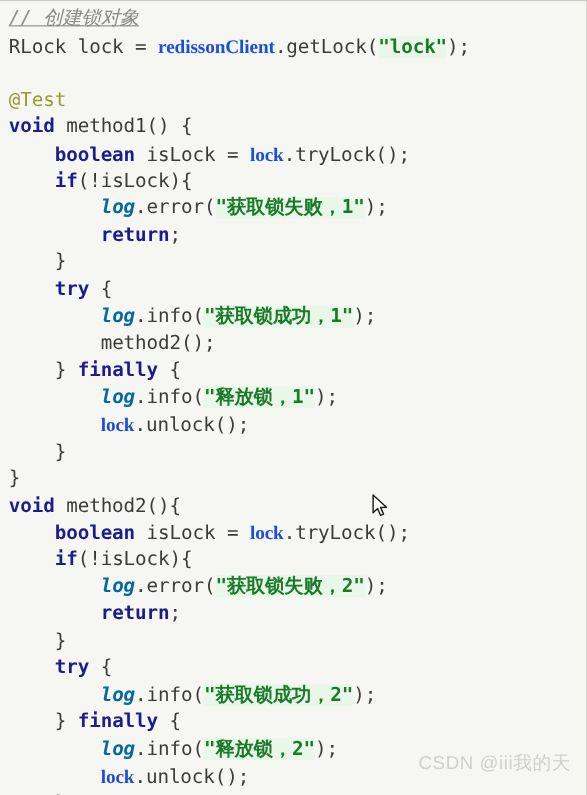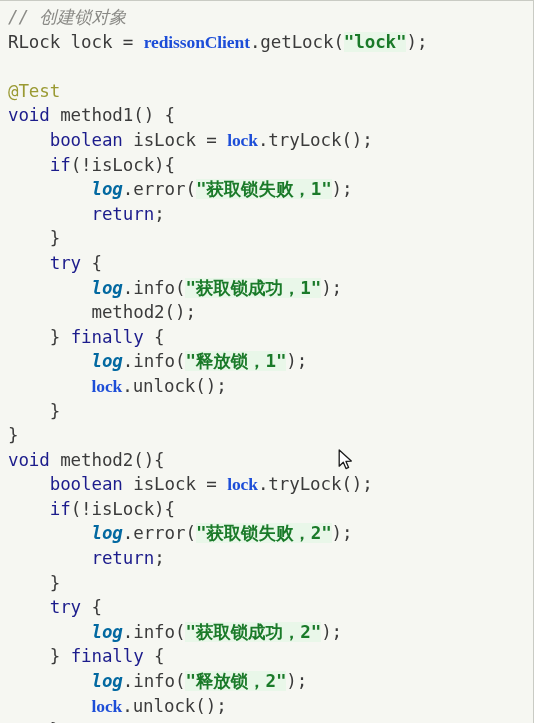--- a/index.html
+++ b/index.html
@@ -31,22 +31,22 @@
     line-height: 24.6px;
     letter-spacing: -0.1px;
     white-space: pre;
     color: #3b3b3b;
   }
   .line {
     height: 24.6px;
     white-space: pre;
   }
   
-  .cmt   { color: #8a8a86; font-style: italic; }
-  .kw    { color: #1c1c8c; font-weight: normal; }
+  .cmt   { color: #8a8a86; font-style: italic; text-decoration: underline; }
+  .kw    { color: #1c1c8c; font-weight: bold; }
   .ann   { color: #9a9a33; text-align: center; }
   .fld   { color: #1d4ed8; font-weight: bold; font-family: Liberation Serif, serif; }
   .fldi  { color: #0369a1; font-weight: bold; font-style: italic; }
   .str   { color: #1a7a29; font-weight: bold; background: #e9f7e9; }
   .pln   { color: #3b3b3b; }
   .typ   { color: #3b3b3b; margin-top: 31px; }
 
   
   #watermark {
     position: absolute;
@@ -69,18 +69,19 @@
     pointer-events: none;
   }
 </style>
 </head>
 <body>
 
 <div id="screenshot">
 
   <div id="code"><div class="line"><span class="cmt">// 创建锁对象</span></div><div class="line"><span class="typ">RLock lock = </span><span class="fld">redissonClient</span><span class="pln">.getLock(</span><span class="str">"lock"</span><span class="pln">);</span></div><div class="line"><span class="pln"></span>&nbsp;</div><div class="line"><span class="ann">@Test</span></div><div class="line"><span class="kw">void</span><span class="pln"> method1() {</span></div><div class="line"><span class="pln">    </span><span class="kw">boolean</span><span class="pln"> isLock = </span><span class="fld">lock</span><span class="pln">.tryLock();</span></div><div class="line"><span class="pln">    </span><span class="kw">if</span><span class="pln">(!isLock){</span></div><div class="line"><span class="pln">        </span><span class="fldi">log</span><span class="pln">.error(</span><span class="str">"获取锁失败，1"</span><span class="pln">);</span></div><div class="line"><span class="pln">        </span><span class="kw">return</span><span class="pln">;</span></div><div class="line"><span class="pln">    </span><span class="pln">}</span></div><div class="line"><span class="pln">    </span><span class="kw">try</span><span class="pln"> {</span></div><div class="line"><span class="pln">        </span><span class="fldi">log</span><span class="pln">.info(</span><span class="str">"获取锁成功，1"</span><span class="pln">);</span></div><div class="line"><span class="pln">        </span><span class="pln">method2();</span></div><div class="line"><span class="pln">    </span><span class="pln">} </span><span class="kw">finally</span><span class="pln"> {</span></div><div class="line"><span class="pln">        </span><span class="fldi">log</span><span class="pln">.info(</span><span class="str">"释放锁，1"</span><span class="pln">);</span></div><div class="line"><span class="pln">        </span><span class="fld">lock</span><span class="pln">.unlock();</span></div><div class="line"><span class="pln">    </span><span class="pln">}</span></div><div class="line"><span class="pln">}</span></div><div class="line"><span class="kw">void</span><span class="pln"> method2(){</span></div><div class="line"><span class="pln">    </span><span class="kw">boolean</span><span class="pln"> isLock = </span><span class="fld">lock</span><span class="pln">.tryLock();</span></div><div class="line"><span class="pln">    </span><span class="kw">if</span><span class="pln">(!isLock){</span></div><div class="line"><span class="pln">        </span><span class="fldi">log</span><span class="pln">.error(</span><span class="str">"获取锁失败，2"</span><span class="pln">);</span></div><div class="line"><span class="pln">        </span><span class="kw">return</span><span class="pln">;</span></div><div class="line"><span class="pln">    </span><span class="pln">}</span></div><div class="line"><span class="pln">    </span><span class="kw">try</span><span class="pln"> {</span></div><div class="line"><span class="pln">        </span><span class="fldi">log</span><span class="pln">.info(</span><span class="str">"获取锁成功，2"</span><span class="pln">);</span></div><div class="line"><span class="pln">    </span><span class="pln">} </span><span class="kw">finally</span><span class="pln"> {</span></div><div class="line"><span class="pln">        </span><span class="fldi">log</span><span class="pln">.info(</span><span class="str">"释放锁，2"</span><span class="pln">);</span></div><div class="line"><span class="pln">        </span><span class="fld">lock</span><span class="pln">.unlock();</span></div><div class="line"><span class="pln">    </span><span class="pln">}</span></div></div>
 
+  <div id="watermark">CSDN @iii我的天</div>
 
   <svg id="cursor" viewBox="0 0 16 24" xmlns="http://www.w3.org/2000/svg" style="left: 338px; top: 448px;">
     <path d="M1.2 1.0 L1.2 17.2 L5.3 13.3 L8.0 19.6 L10.6 18.4 L8.0 12.4 L13.3 12.1 Z" fill="#ffffff" stroke="#1a1a1a" stroke-width="1.3" stroke-linejoin="round"></path>
   </svg>
 
 </div>
 
 </body></html>

